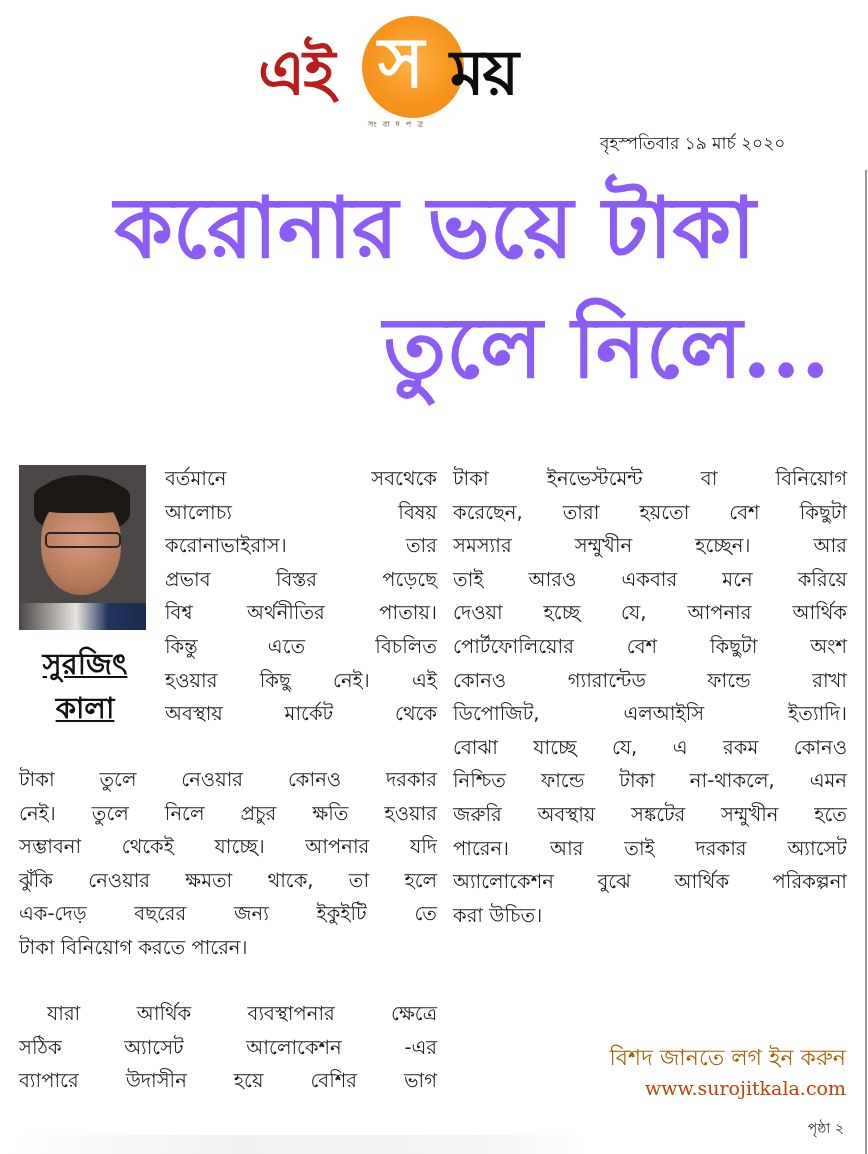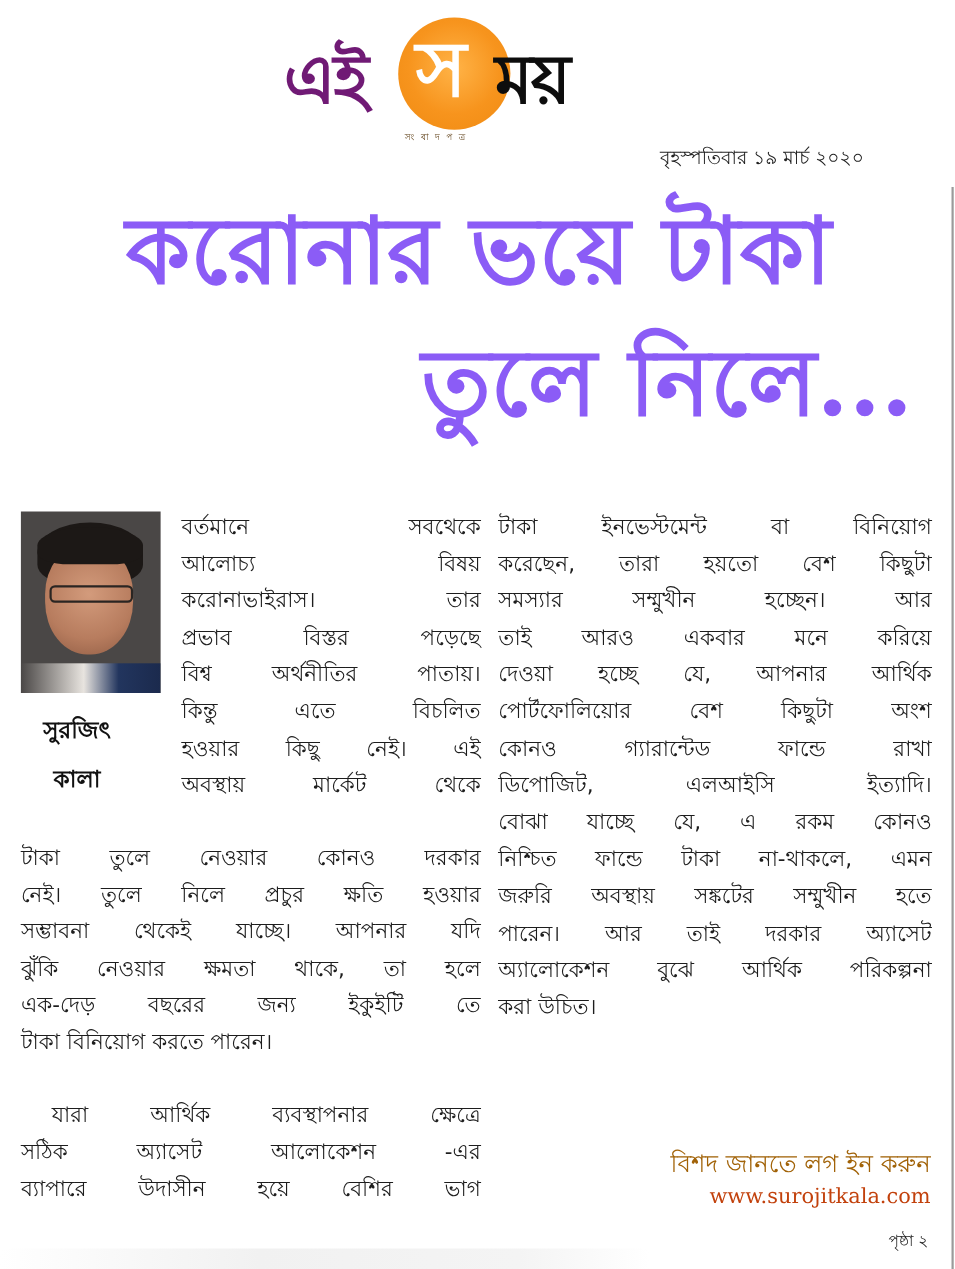--- a/index.html
+++ b/index.html
@@ -39,21 +39,21 @@
       height: 102px;
       border-radius: 50%;
       background: radial-gradient(circle at 50% 45%, #ffb347 0%, #f7941d 55%, #ef8a12 100%);
     }
     .masthead .logo-left {
       position: absolute;
       left: 8px;
       top: 32px;
       font-size: 62px;
       font-weight: bold;
-      color: #701a75;
+      color: #b91c1c;
       line-height: 1;
       letter-spacing: -2px;
     }
     .masthead .logo-mid {
       position: absolute;
       left: 128px;
       top: 18px;
       font-size: 70px;
       font-weight: bold;
       color: #ffffff;
@@ -146,28 +146,29 @@
     .author-photo .shoulders {
       position: absolute;
       left: 0;
       top: 138px;
       width: 127px;
       height: 40px;
       background: linear-gradient(90deg, #4a4746 0%, #e8e4df 45%, #22355e 70%, #1b2a4d 100%);
     }
     .author-name {
       position: absolute;
-      left: 5px;
+      left: 20px;
       top: 642px;
       width: 130px;
       text-align: center;
-      font-size: 21px;
+      font-size: 29px;
       font-weight: bold;
       line-height: 44px;
       color: #111;
+      text-decoration: underline;
     }
     
     .col-text {
       position: absolute;
       font-size: 19.5px;
       line-height: 33.6px;
       color: #1d1d1d;
       text-align: justify;
     }
     .col-text .ln {

